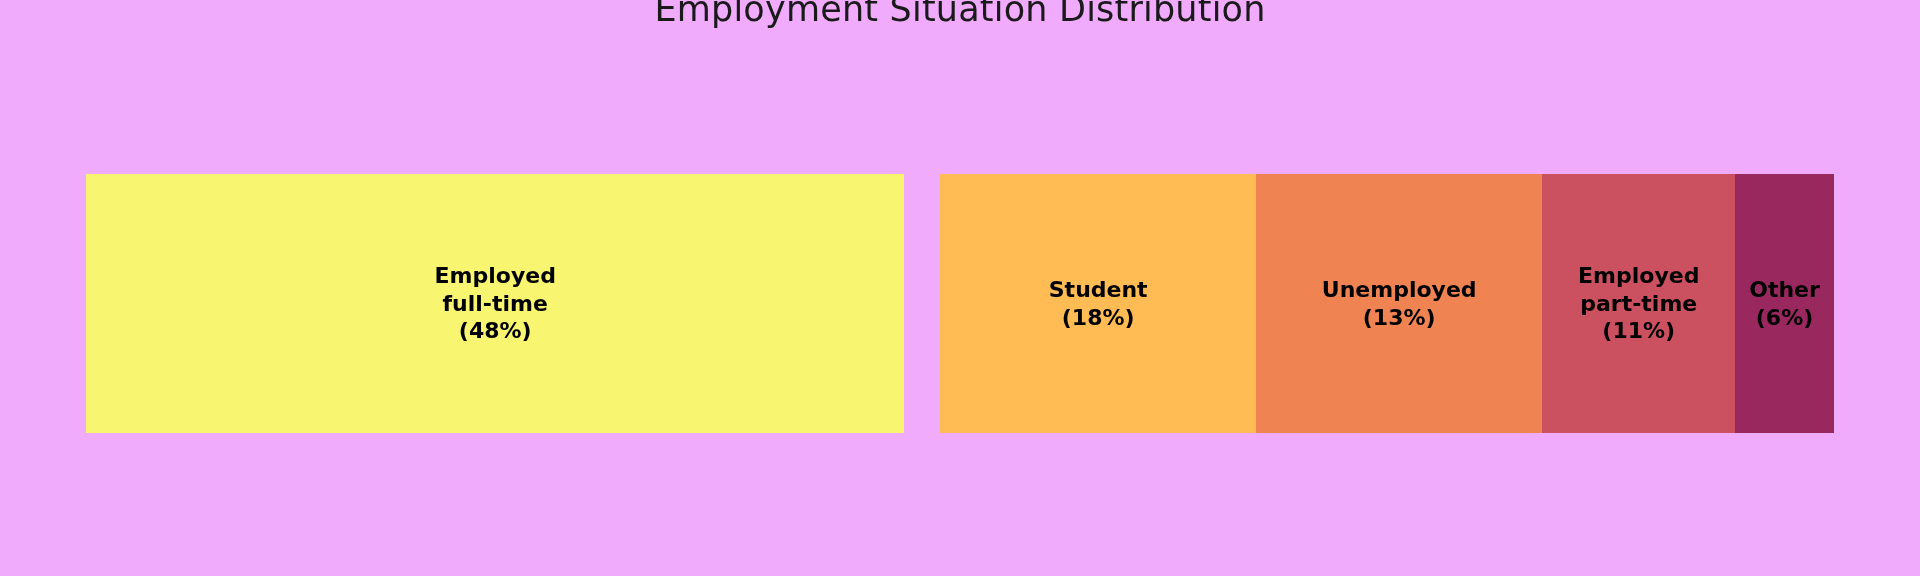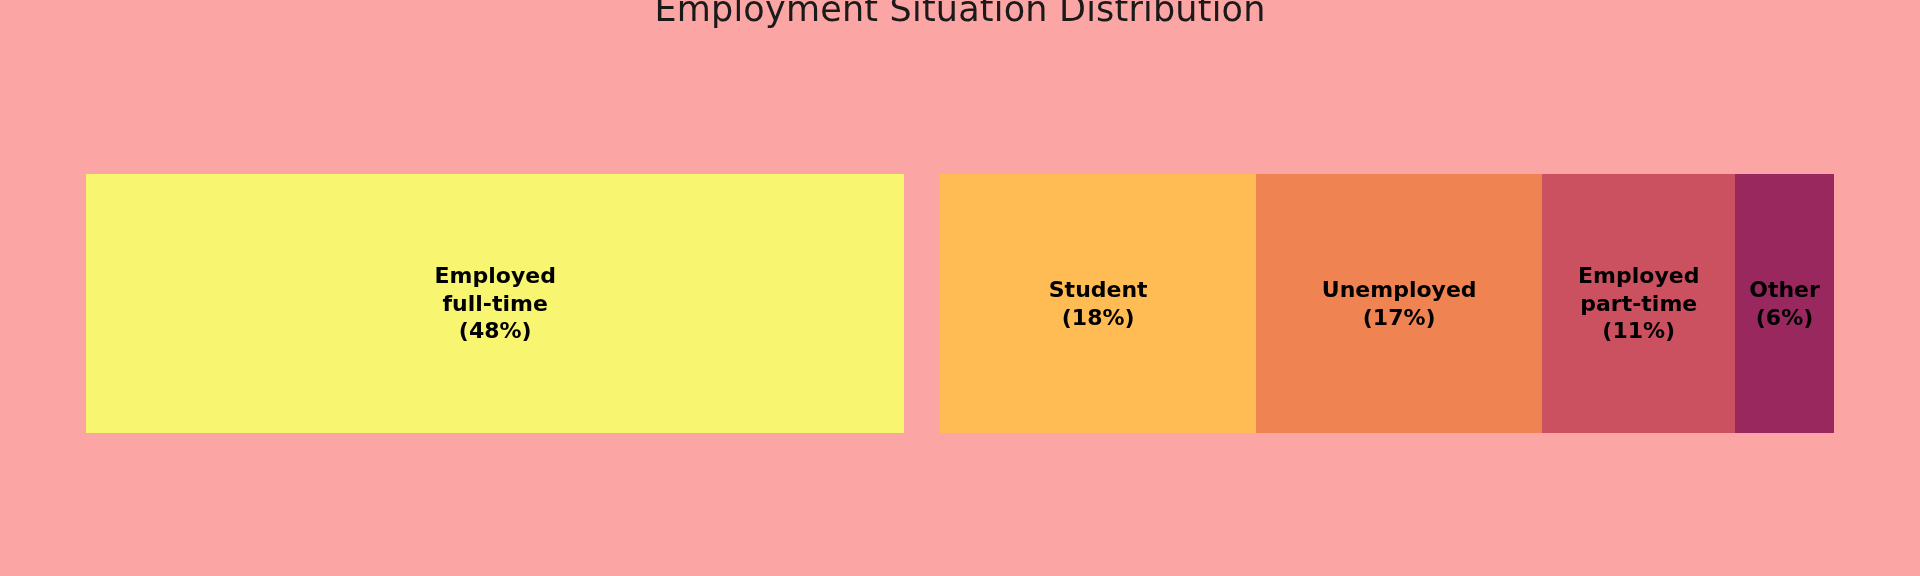--- a/index.html
+++ b/index.html
@@ -13,21 +13,21 @@
     font-family: "DejaVu Sans", "Liberation Sans", sans-serif;
     overflow: hidden;
     position: relative;
   }
   #figure {
     position: absolute;
     left: 0;
     top: 0;
     width: 1920px;
     height: 576px;
-    background: #fca5a5;
+    background: #f0abfc;
   }
   #chart-title {
     position: absolute;
     left: 0;
     top: -12px;
     width: 1920px;
     text-align: center;
     font-family: "DejaVu Sans", "Liberation Sans", sans-serif;
     font-size: 35px;
     font-weight: 400;
@@ -80,21 +80,21 @@
 (48%)</span>
     </div>
 
     <div class="bar-segment" style="flex: 18.5 0 0; background: #ffbc55; margin-left: 36px;">
       <span class="segment-label">Student
 (18%)</span>
     </div>
 
     <div class="bar-segment" style="flex: 16.8 0 0; background: #f08352;">
       <span class="segment-label">Unemployed
-(17%)</span>
+(13%)</span>
     </div>
 
     <div class="bar-segment" style="flex: 11.3 0 0; background: #cc5160;">
       <span class="segment-label">Employed
 part-time
 (11%)</span>
     </div>
 
     <div class="bar-segment" style="flex: 5.8 0 0; background: #99285f;">
       <span class="segment-label">Other

